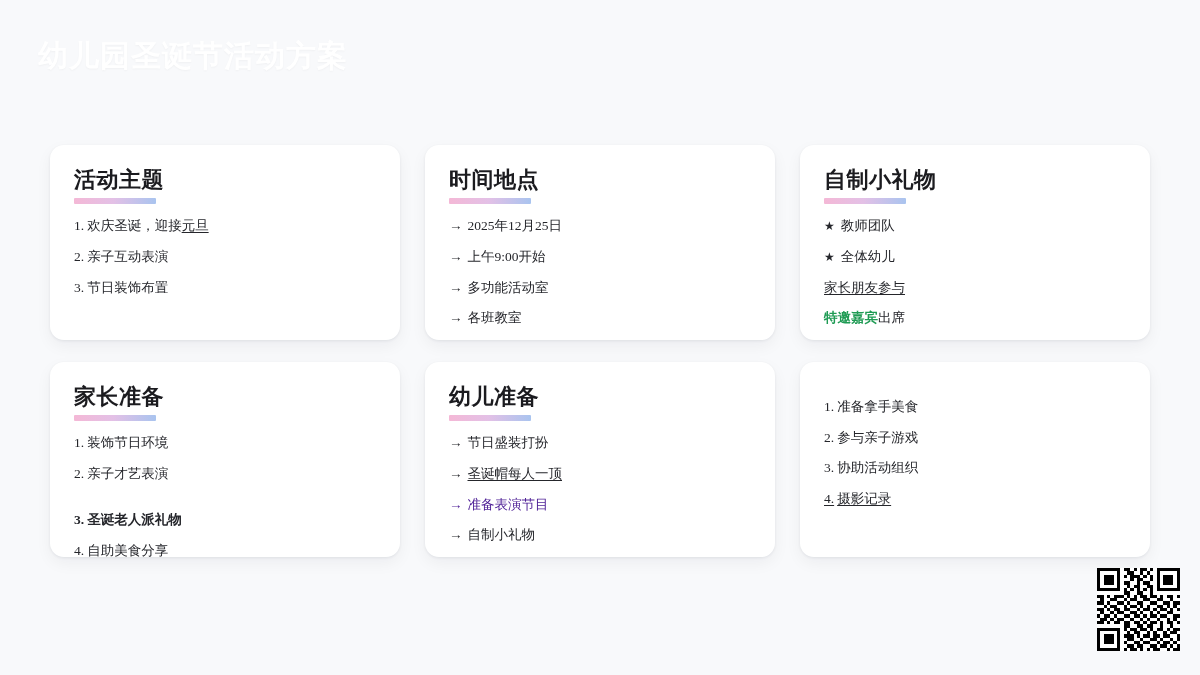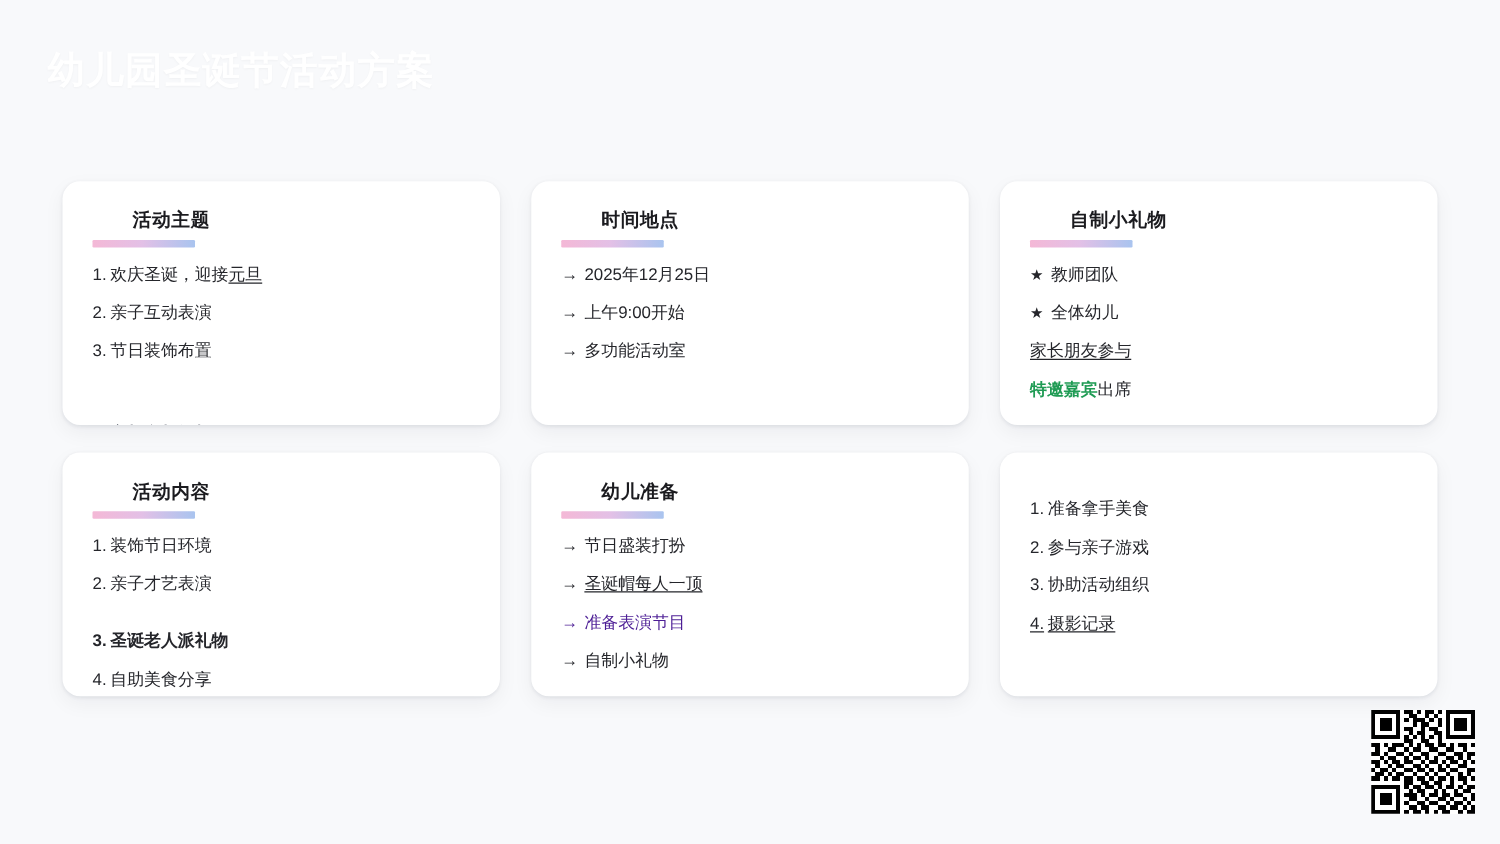--- a/index.html
+++ b/index.html
@@ -48,49 +48,49 @@
     background: #ffffff;
     border-radius: 14px;
     box-shadow: 0 1px 3px rgba(16,24,40,0.07),
                 0 6px 16px rgba(16,24,40,0.05);
     padding: 23px 24px 0 24px;
     position: relative;
     overflow: hidden;
   }
 
   .card-title {
-    font-size: 15px;
+    font-size: 22px;
     font-weight: 700;
     color: #1b1b1f;
     letter-spacing: 0.5px;
     line-height: 1.1;
     display: inline-block;
     position: relative;
     padding-bottom: 3px;
-    margin-left: 32px;
   }
   .title-underline {
     display: block;
     height: 6px;
     width: 82px;
     margin-top: 3px;
     background: linear-gradient(90deg, #f4b8d6 0%, #e3c0e6 48%, #a9c4ef 100%);
     border-radius: 1px;
   }
 
   .card-list {
     list-style: none;
     margin-top: 13px;
   }
   .card-list li {
     font-size: 13.5px;
     line-height: 1.35;
     color: #25262b;
     margin-bottom: 12.5px;
     white-space: nowrap;
+    font-family: Liberation Serif, serif;
   }
   .card-list li:last-child { margin-bottom: 0; }
 
   .marker { margin-right: 3px; }
   .marker.arrow { margin-right: 5px; letter-spacing: 0; }
   .marker.star  { margin-right: 6px; font-size: 12px; }
 
   
   .u        { text-decoration: underline; text-underline-offset: 2px; }
   .b        { font-weight: 700; }
@@ -126,33 +126,34 @@
         <li><span class="marker num">3.</span><span>节日装饰布置</span></li>
         <li class="all-blue"><span class="marker num">4.</span><span>家长参与策划</span></li>
       </ul>
     </div>
     <div class="card">
       <div><div class="card-title">时间地点</div><span class="title-underline"></span></div>
       <ul class="card-list">
         <li><span class="marker arrow">→</span><span>2025年12月25日</span></li>
         <li><span class="marker arrow">→</span><span>上午9:00开始</span></li>
         <li><span class="marker arrow">→</span><span>多功能活动室</span></li>
+        <li><span class="marker arrow">→</span><span>各班教室</span></li>
       </ul>
     </div>
     <div class="card">
       <div><div class="card-title">自制小礼物</div><span class="title-underline"></span></div>
       <ul class="card-list">
         <li><span class="marker star">★</span><span>教师团队</span></li>
         <li><span class="marker star">★</span><span>全体幼儿</span></li>
         <li class="all-u"><span>家长朋友参与</span></li>
         <li><span class="green b">特邀嘉宾</span><span>出席</span></li>
       </ul>
     </div>
     <div class="card">
-      <div><div class="card-title">活动内容</div><span class="title-underline"></span></div>
+      <div><div class="card-title">家长准备</div><span class="title-underline"></span></div>
       <ul class="card-list">
         <li><span class="marker num">1.</span><span>装饰节日环境</span></li>
         <li><span class="marker num">2.</span><span>亲子才艺表演</span></li>
         <li class="all-bold"><span class="marker num">3.</span><span>圣诞老人派礼物</span></li>
         <li><span class="marker num">4.</span><span>自助美食分享</span></li>
       </ul>
     </div>
     <div class="card">
       <div><div class="card-title">幼儿准备</div><span class="title-underline"></span></div>
       <ul class="card-list">

